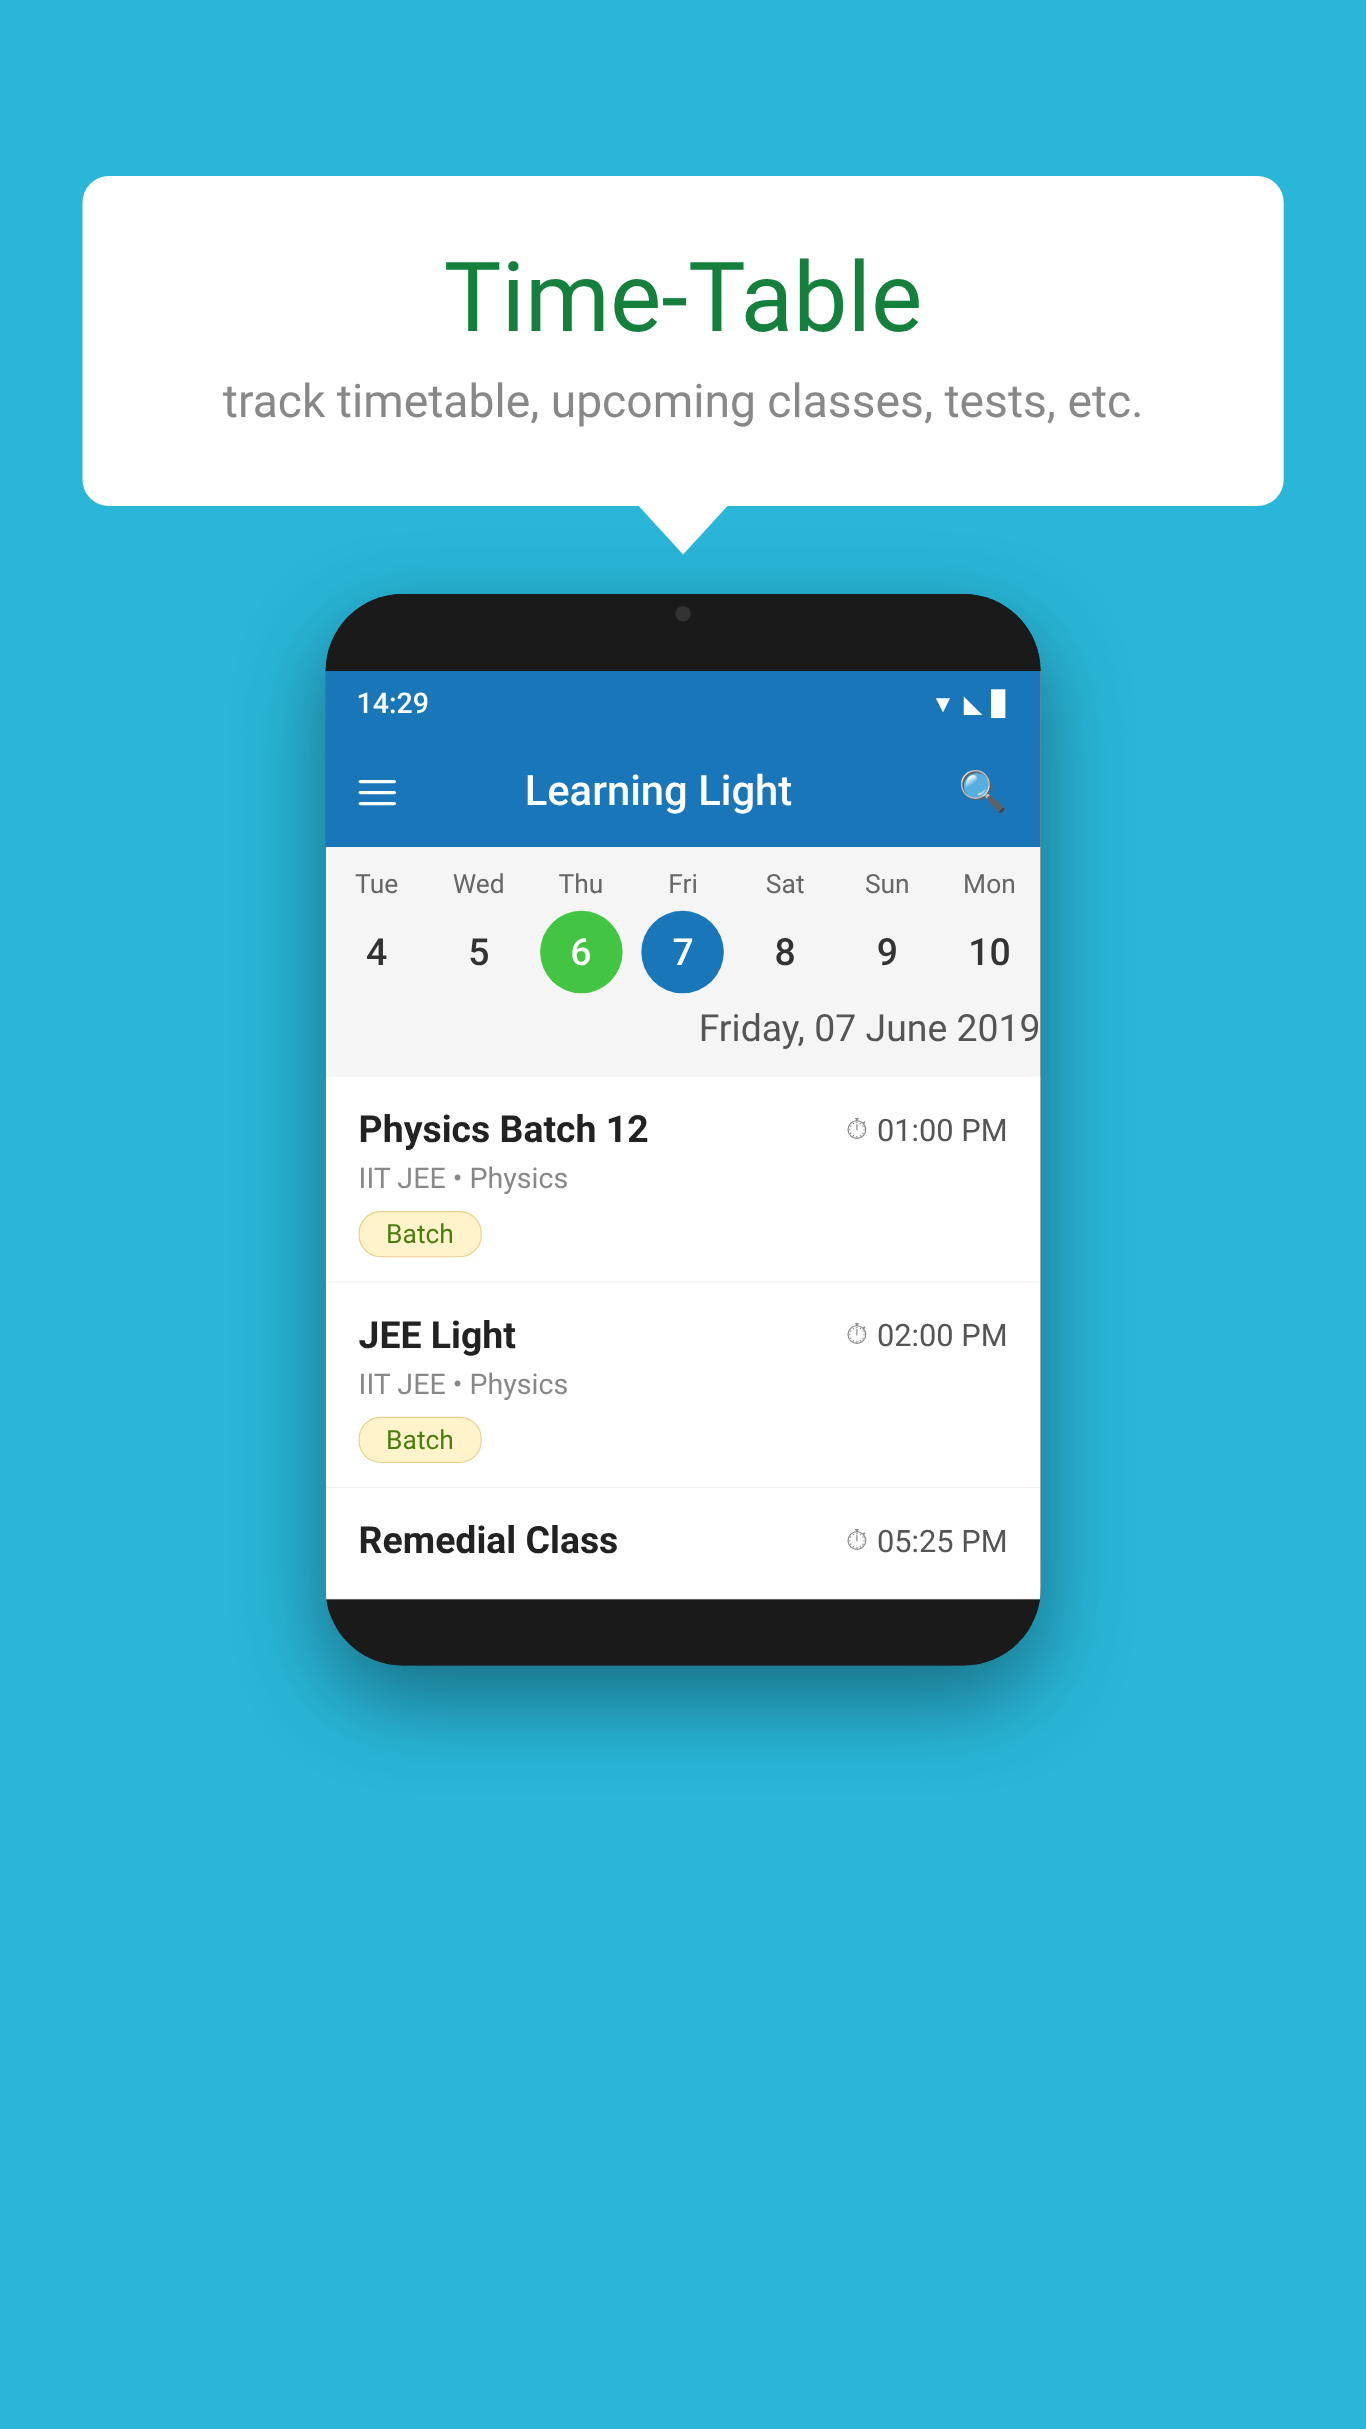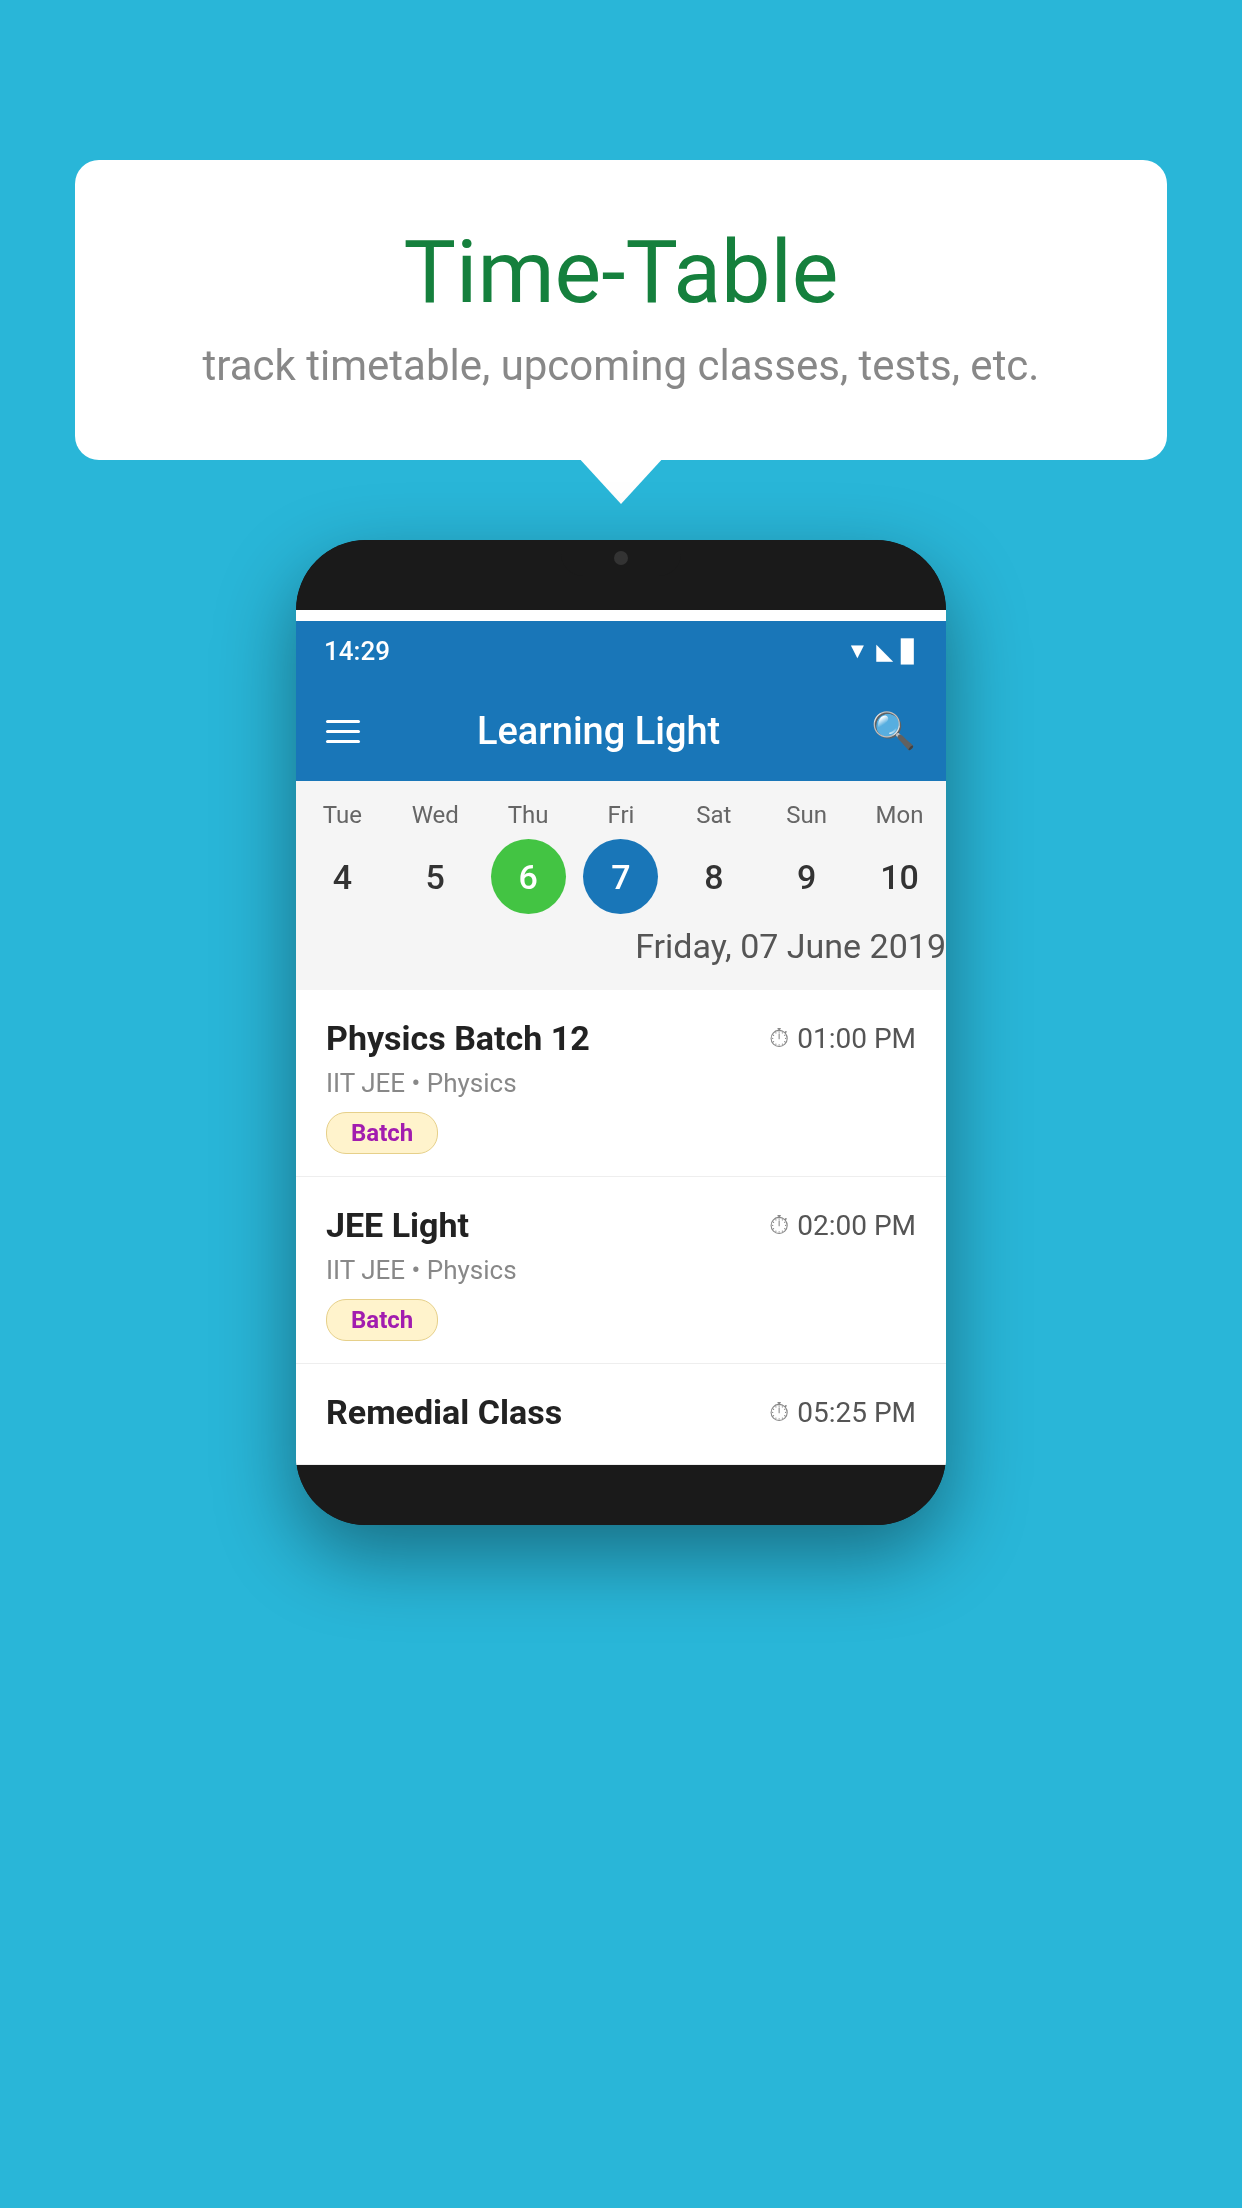--- a/index.html
+++ b/index.html
@@ -109,21 +109,20 @@
     }
 
     
     .status-bar {
       background: #1976b8;
       height: 60px;
       display: flex;
       align-items: center;
       justify-content: space-between;
       padding: 0 28px;
-      margin-top: 11px;
     }
 
     .status-time {
       color: white;
       font-size: 26px;
       font-weight: 500;
     }
 
     .status-icons {
       display: flex;
@@ -271,26 +270,26 @@
 
     .class-meta {
       font-size: 26px;
       color: #888;
       margin-bottom: 14px;
     }
 
     .batch-tag {
       display: inline-block;
       background: #FFF3CC;
-      color: #a21caf;
+      color: #4d7c0f;
       border: 1px solid #E6D08A;
       border-radius: 20px;
       padding: 6px 24px;
       font-size: 24px;
-      font-weight: 700;
+      font-weight: 400;
     }
 
     
     .phone-bottom-bezel {
       background: #1a1a1a;
       height: 60px;
       border-radius: 0 0 70px 70px;
     }
 
     

